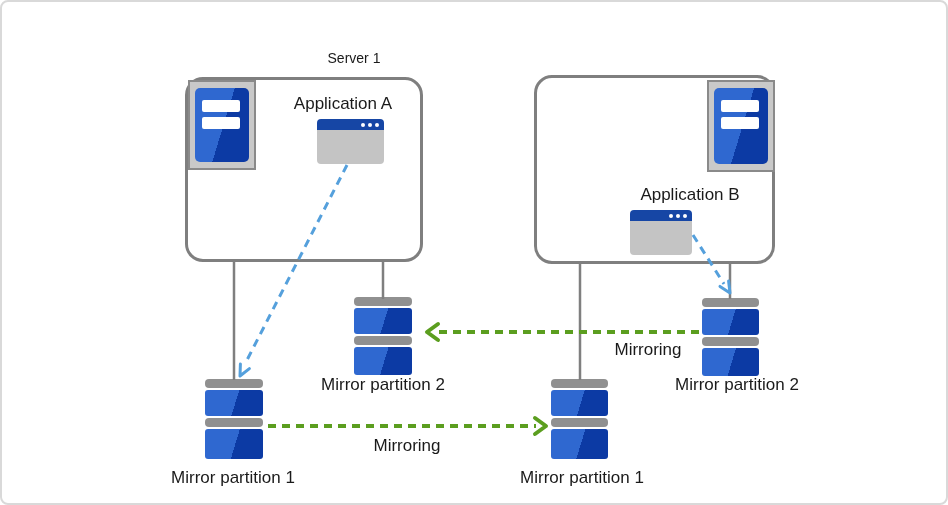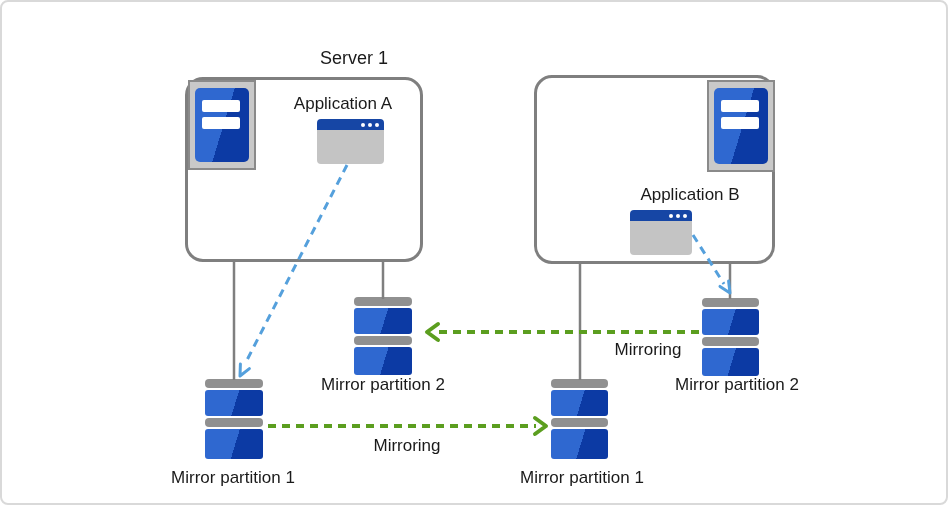--- a/index.html
+++ b/index.html
@@ -12,21 +12,21 @@
     --text:#1a1a1a; --page-border:#d9d9d9;
   }
   html,body{margin:0;padding:0;background:#fff;}
   .canvas{
     position:relative; width:948px; height:505px; background:#ffffff;
     font-family:"Liberation Sans", sans-serif; color:var(--text);
     overflow:hidden; box-sizing:border-box;
     border:2px solid var(--page-border); border-radius:8px;
   }
   .label{position:absolute; width:200px; text-align:center; font-size:17px; line-height:20px; white-space:nowrap;}
-  .title{font-size:18px;}
+  .title{font-size:14px;}
   .server-box{
     position:absolute; border:3px solid var(--server-border); border-radius:18px;
     background:#ffffff; box-sizing:border-box;
   }
   
   .server-icon{
     position:absolute; background:var(--icon-gray);
     border:2px solid var(--icon-gray-border); box-sizing:border-box;
   }
   .server-tower{

